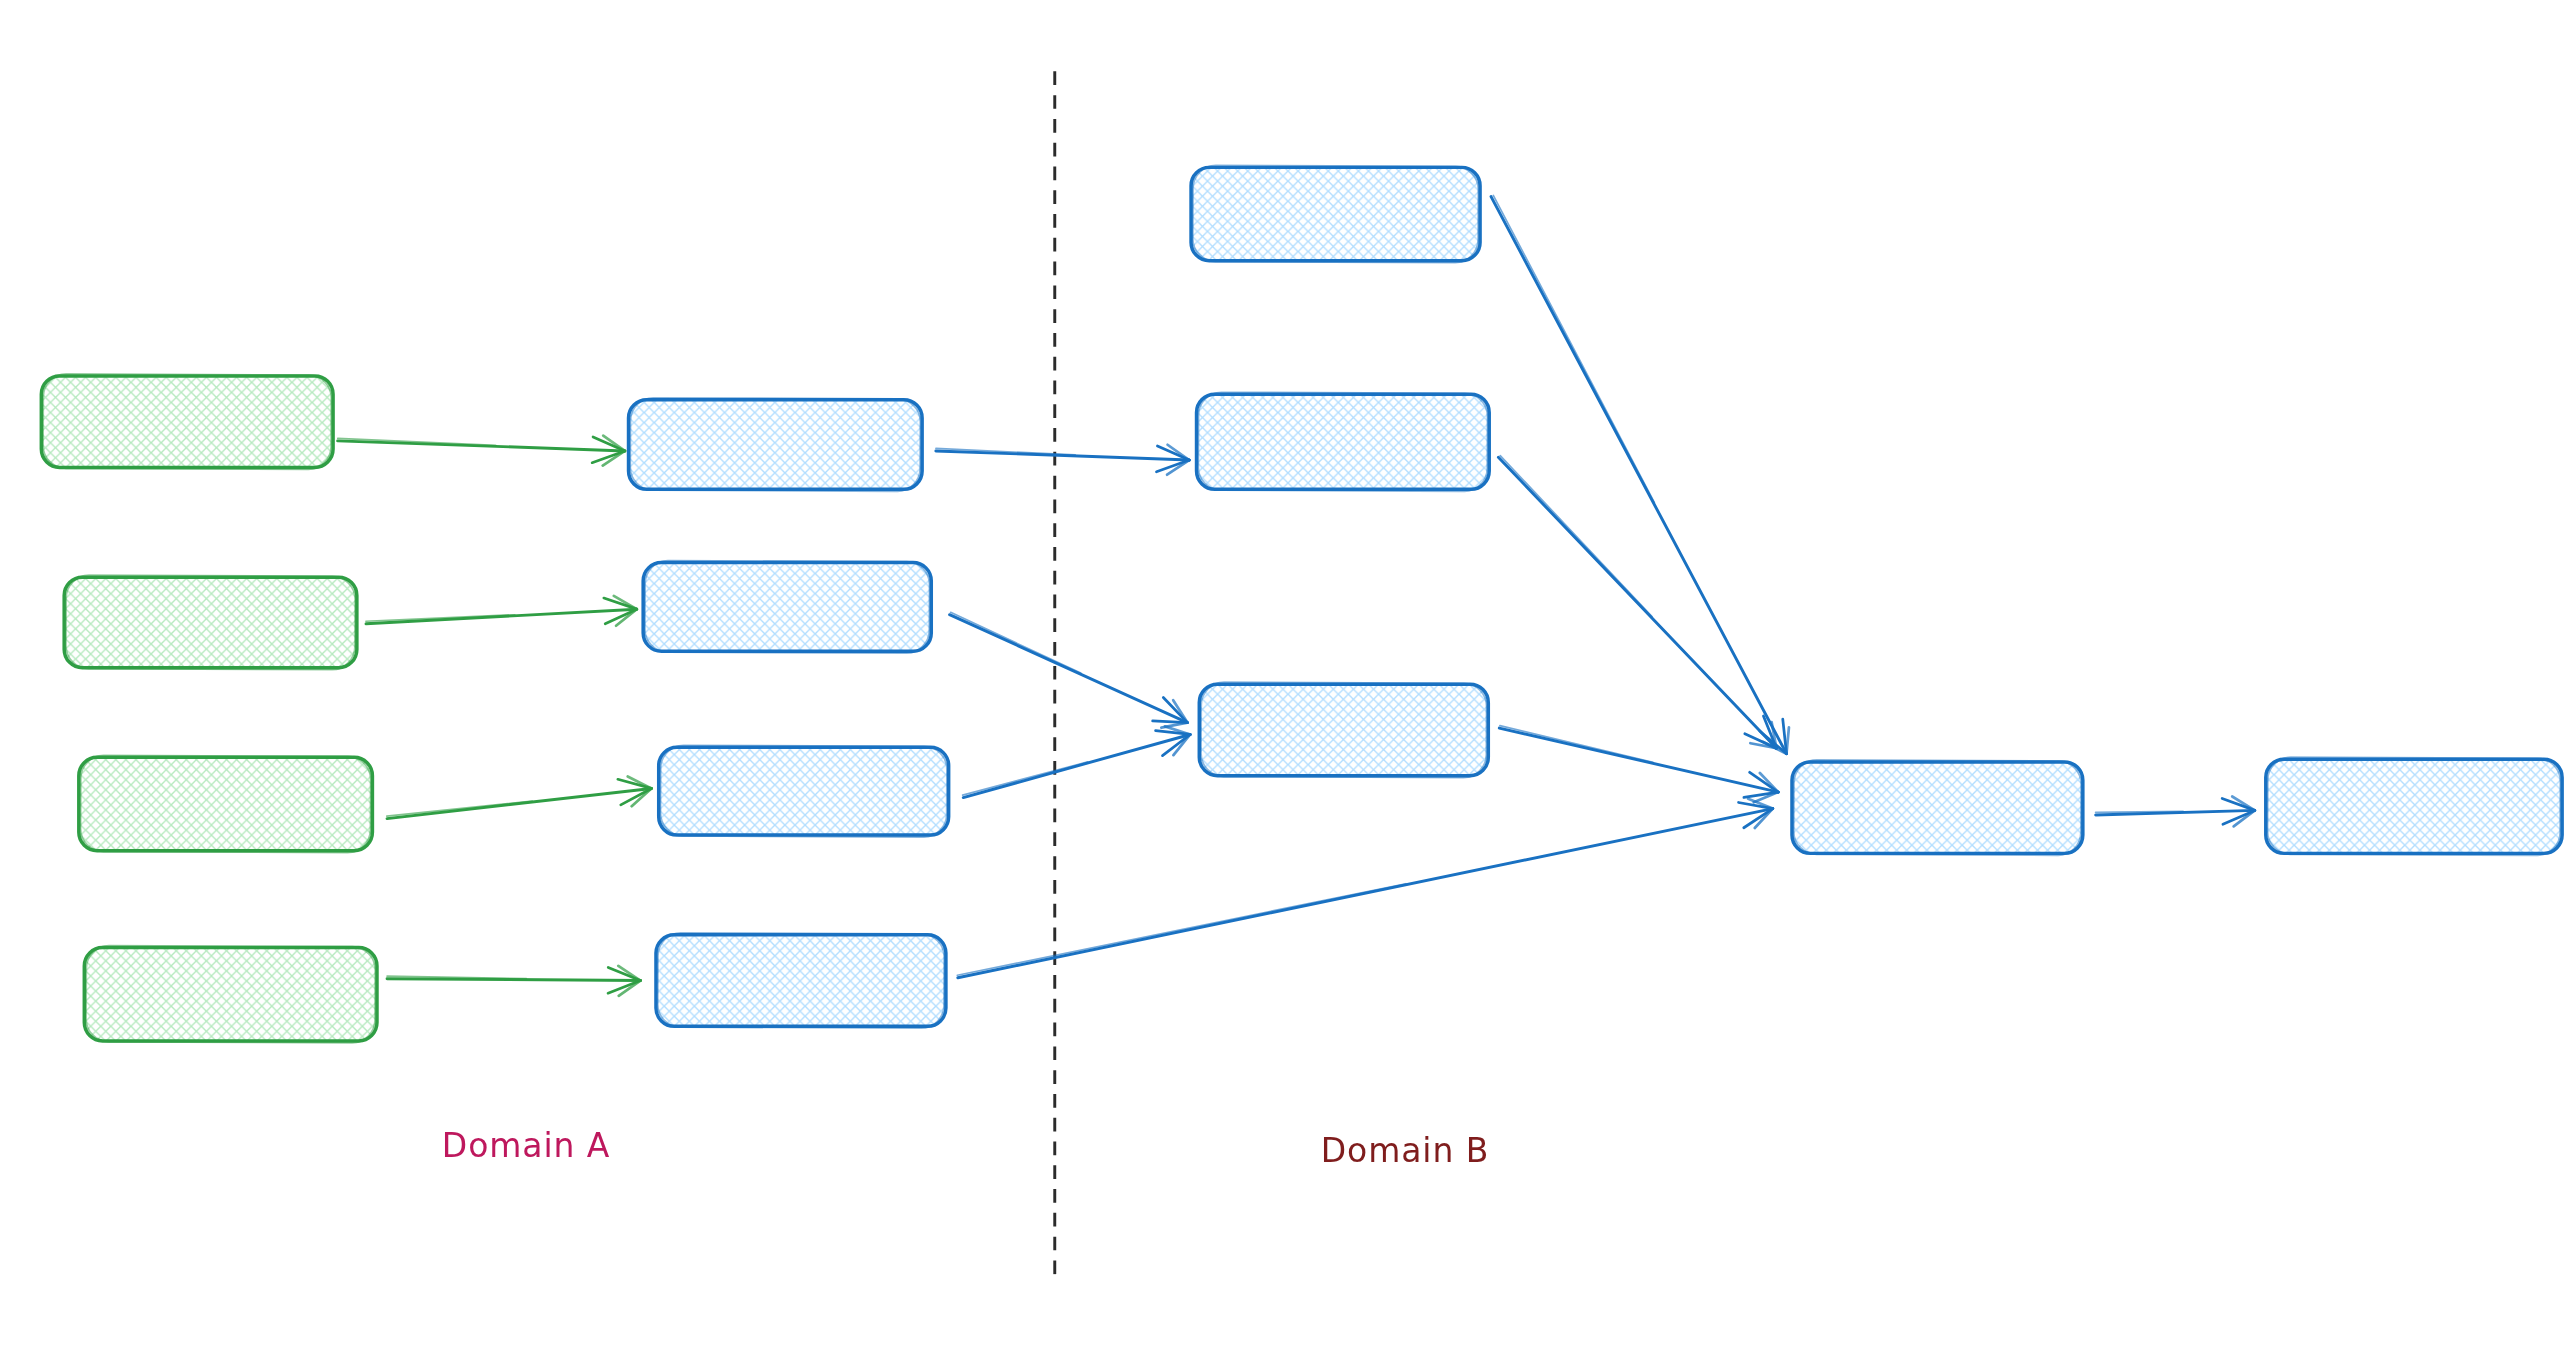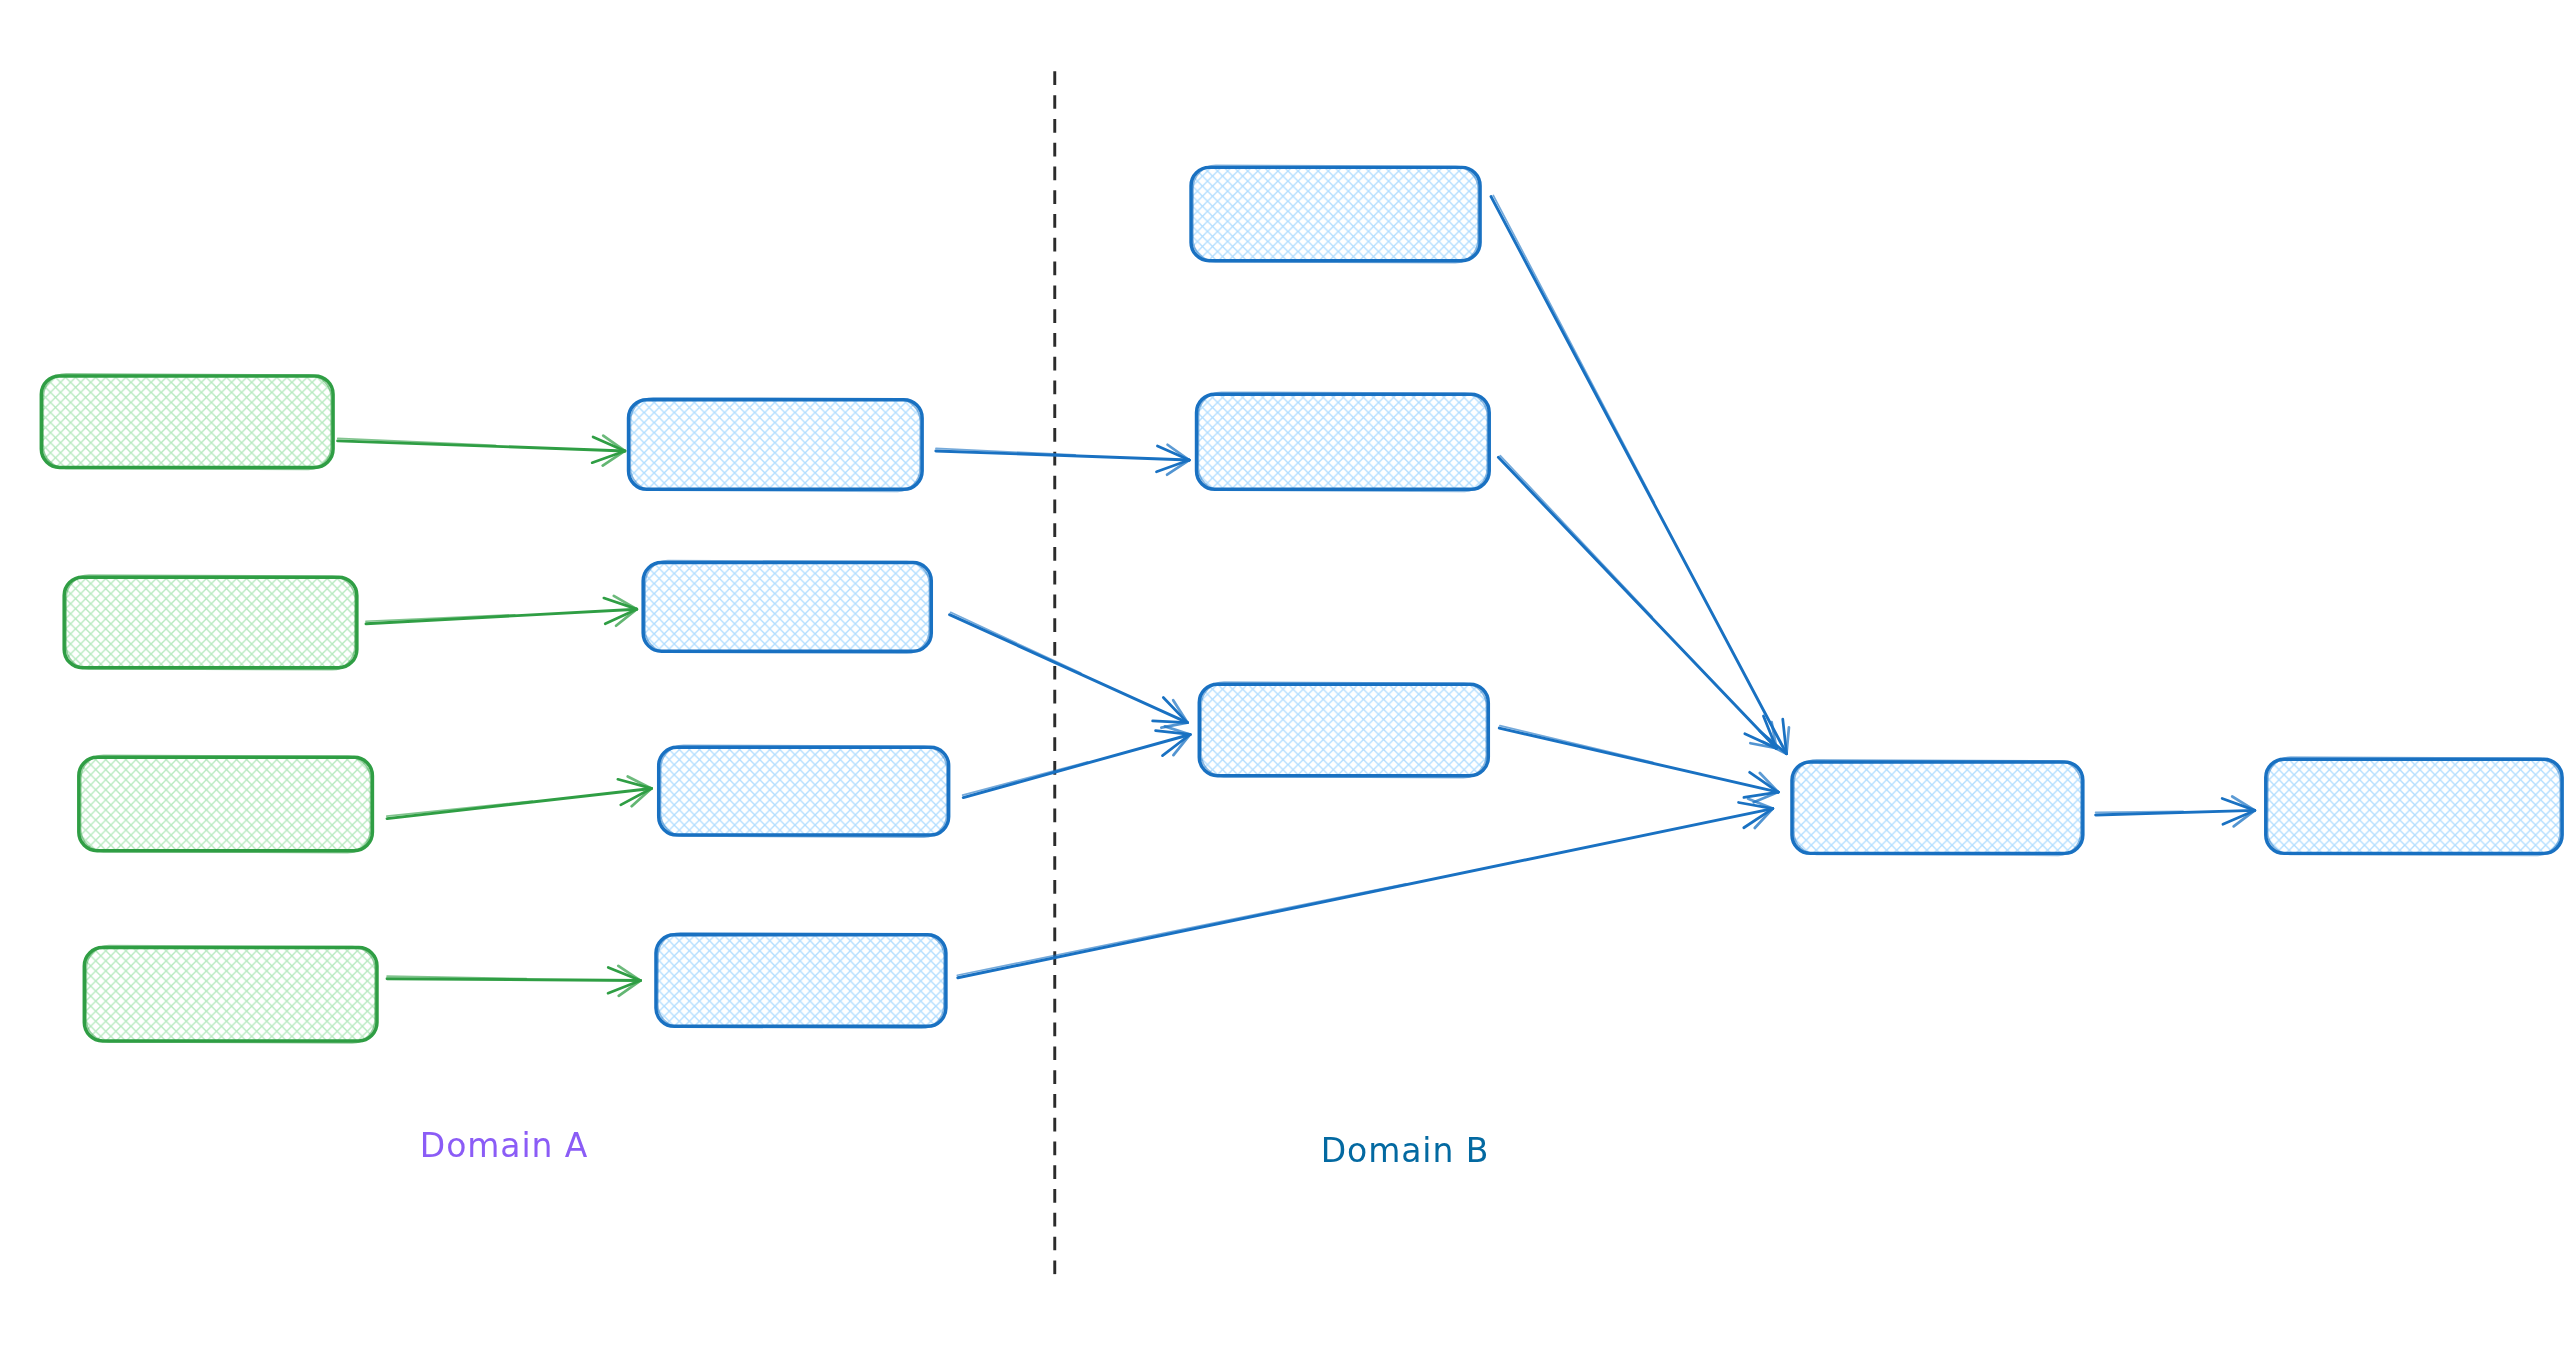--- a/index.html
+++ b/index.html
@@ -199,18 +199,18 @@
           <line x1="2291" y1="891" x2="2465" y2="886" stroke="#1971c2" stroke-width="3.2" stroke-linecap="round"></line>
           <line x1="2290.919573428613" y1="888.2011553157392" x2="2386.667829371445" y2="887.1304621262957" stroke="#1971c2" stroke-width="1.8" opacity="0.6" stroke-linecap="round"></line>
           <line x1="2430.1301656246337" y1="901.1028027410323" x2="2465" y2="886" stroke="#1971c2" stroke-width="3" opacity="1" stroke-linecap="round"></line>
           <line x1="2429.320443666592" y1="872.9244786011739" x2="2465" y2="886" stroke="#1971c2" stroke-width="3" opacity="1" stroke-linecap="round"></line>
           <line x1="2441.891259621012" y1="903.5210193224175" x2="2465" y2="886" stroke="#1971c2" stroke-width="3" opacity="0.75" stroke-linecap="round"></line>
           <line x1="2440.2960938930055" y1="870.8106279571276" x2="2465" y2="886" stroke="#1971c2" stroke-width="3" opacity="0.7" stroke-linecap="round"></line>
         </g>
       </g>
   </svg>
 
-  <div class="domain-label" style="left: 504px; top: 1145px; color: #8b5cf6; text-align: right;">Domain A</div>
-
-  <div class="domain-label" style="left: 1405px; top: 1150px; color: #0369a1;">Domain B</div>
+  <div class="domain-label" style="left: 526px; top: 1145px; color: #be185d; text-align: right;">Domain A</div>
+
+  <div class="domain-label" style="left: 1405px; top: 1150px; color: #7f1d1d;">Domain B</div>
 
 </div>
 
 
 </body></html>

